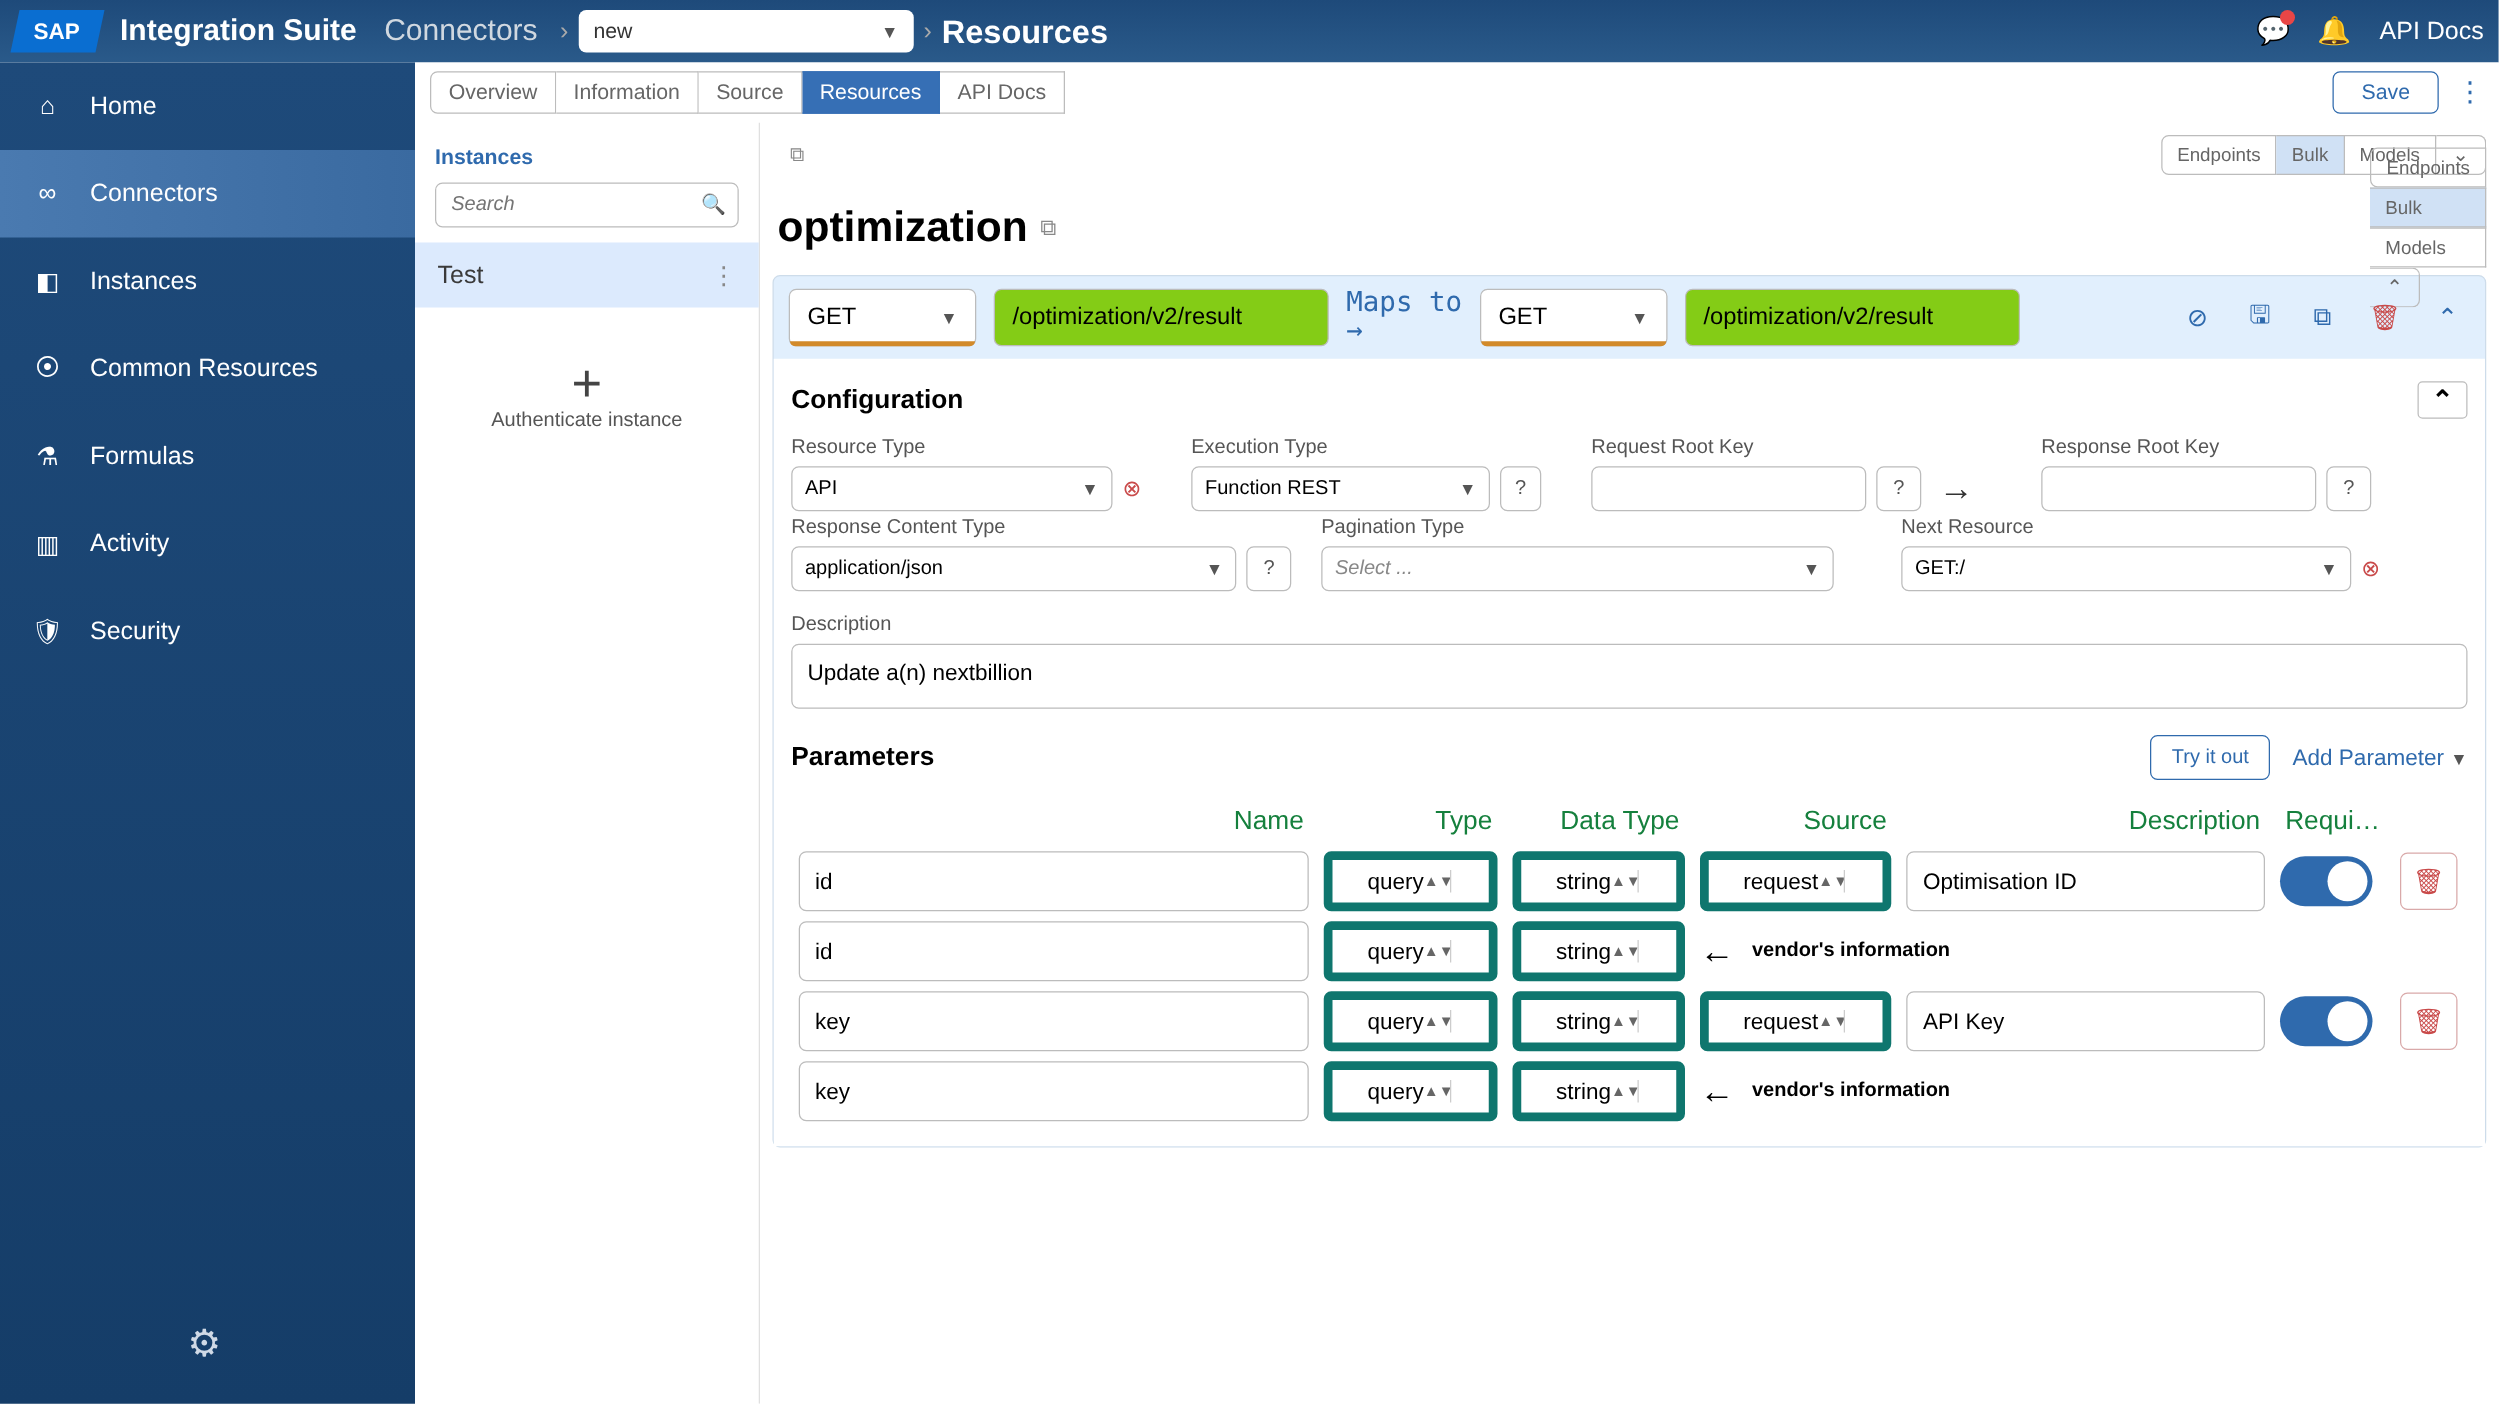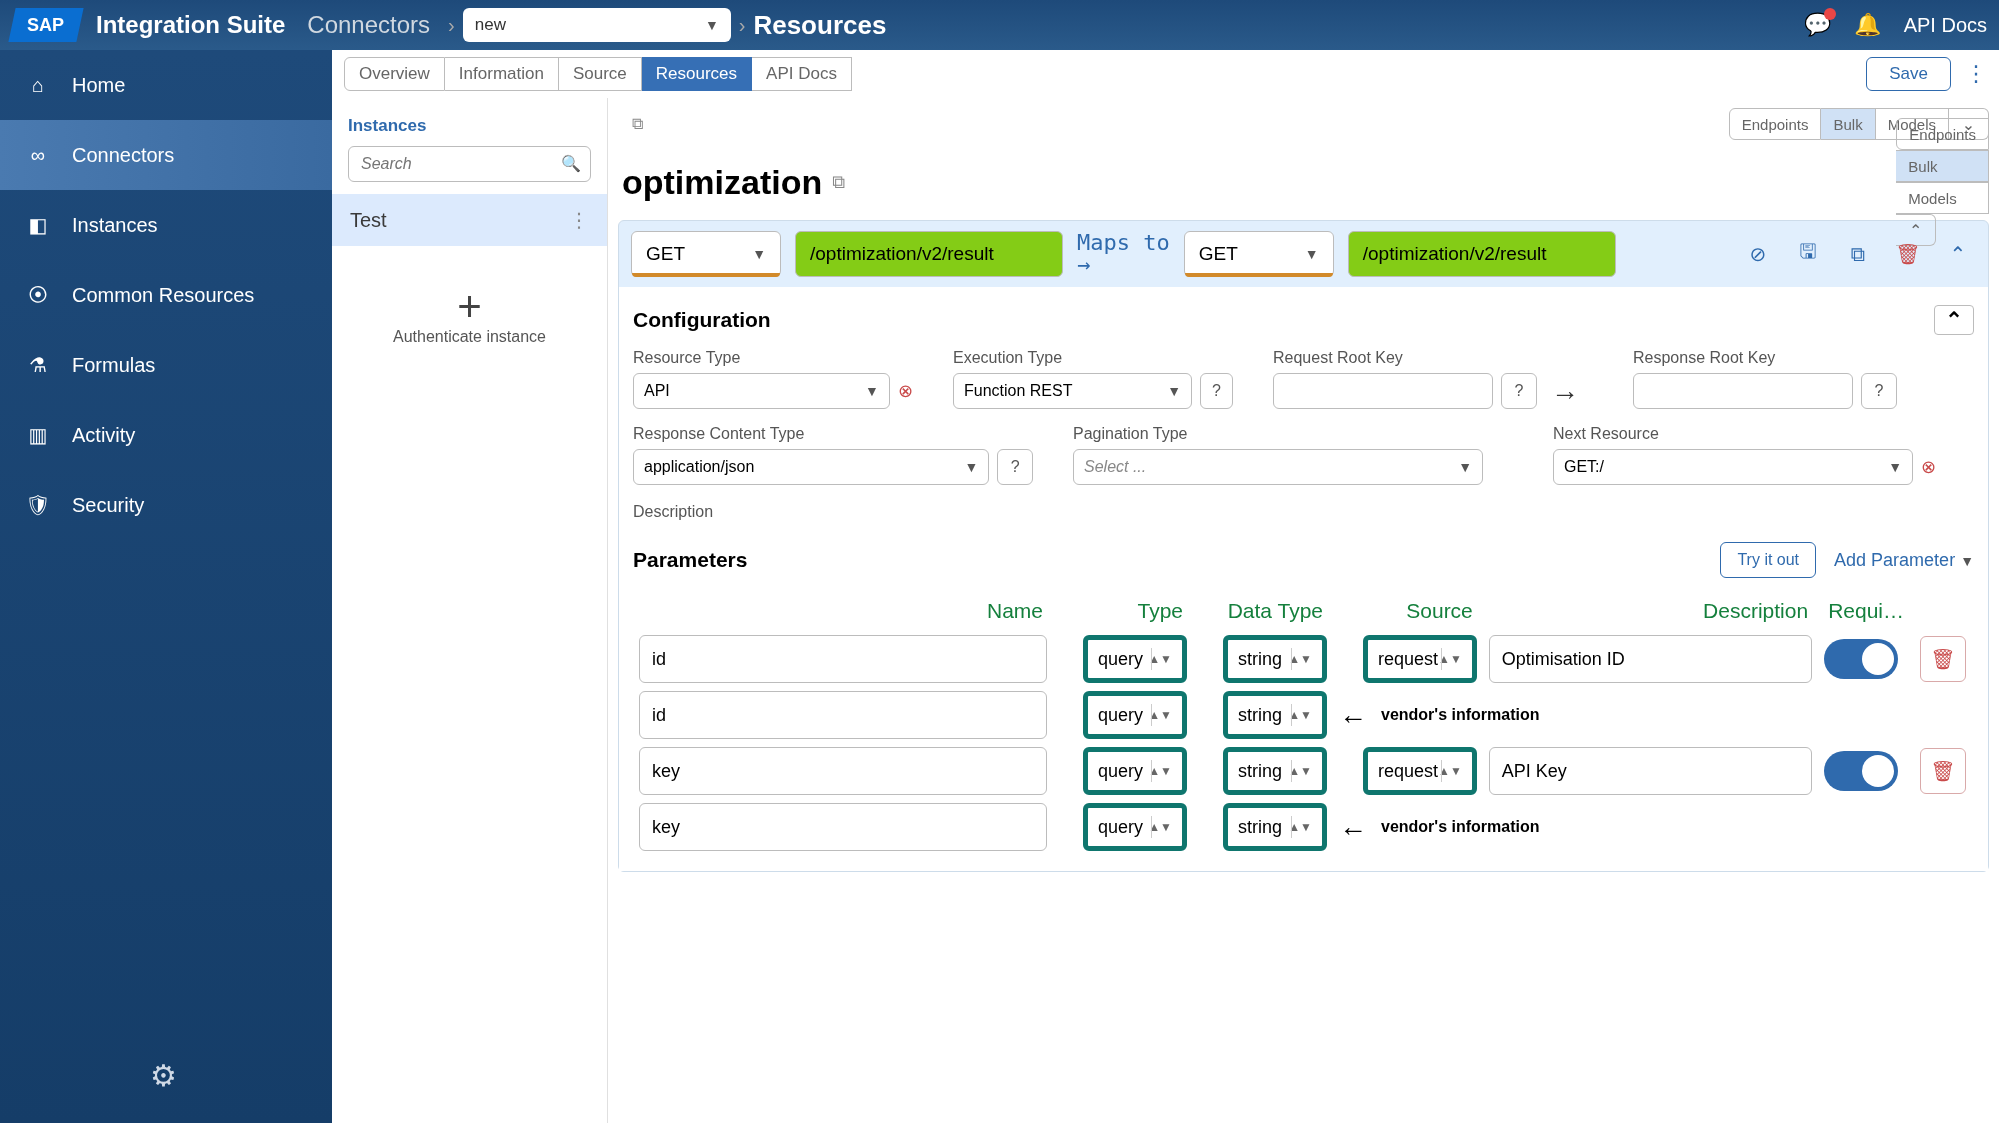--- a/index.html
+++ b/index.html
@@ -82,36 +82,36 @@
     .cfg-sec-head .chev-b { margin-left:auto; width:40px; height:30px; border:1px solid #bcbcbc; border-radius:4px; display:flex; align-items:center; justify-content:center;}
     .cfg-grid { display:grid; grid-template-columns: 280px 280px 320px 320px; gap:10px 40px; align-items:start; padding-top:6px;}
     .cfg-field { display:flex; flex-direction:column; gap:6px;}
     .cfg-label { font-size:16px; color:#555;}
     .cfg-row { display:flex; align-items:center; gap:8px;}
     .cfg-input, .cfg-select { height:36px; border:1px solid #bcbcbc; border-radius:6px; background:#fff; padding:0 10px; font-size:16px; display:flex; align-items:center; justify-content:space-between;} .cfg-select.w260{width:260px;}
     .q { width:36px; height:36px; border:1px solid #bcbcbc; border-radius:6px; display:flex; align-items:center; justify-content:center; color:#555;}
     .x { color:#c94a4a; font-size:18px; cursor:pointer;}
     .arrow-sym { font-size:28px; color:#333; padding:0 6px;}
 
-    .cfg-grid2 { display:grid; grid-template-columns: 400px 440px 440px; gap:10px 40px; margin-top:16px;} .cfg-select.w420{width:410px;} .cfg-select.w360{width:360px;}
+    .cfg-grid2 { display:grid; grid-template-columns: 400px 440px 440px; gap:10px 24px; margin-top:4px;} .cfg-select.w420{width:410px;} .cfg-select.w360{width:360px;}
     .placeholder { color:#888; font-style:italic;}
 
     .desc-label { margin-top:18px; font-size:16px; color:#555;}
     .desc-box { margin-top:6px; width:100%; height:52px; border:1px solid #bcbcbc; border-radius:6px; padding:12px; font-size:18px;}
 
     .params-head { display:flex; align-items:center; margin-top:14px; height:50px;}
     .params-title { font-size:21px; font-weight:600;}
     .try-btn { margin-left:auto; height:36px; padding:0 16px; border:1px solid #2f6aad; border-radius:6px; color:#2f6aad; background:#fff; font-size:16px; cursor:pointer;}
     .addp { margin-left:18px; color:#2f6aad; font-size:18px; cursor:pointer;}
 
     table.params { width:100%; border-collapse:collapse; margin-top:6px;}
     table.params th { text-align:right; font-size:21px; color:#15803d; font-weight:400; padding:8px 10px;}
     table.params td { padding:4px 6px;}
     .cell-input { height:48px; border:1px solid #bcbcbc; border-radius:6px; padding:0 12px; display:flex; align-items:center; font-size:18px; font-family:monospace;}
-    .cell-sel { height:48px; border:5px solid #0f766e; border-radius:6px; padding:0 10px; display:flex; align-items:center; justify-content:space-between; font-size:18px; font-family:monospace; position:relative;margin-left:24px;}
+    .cell-sel { height:48px; border:7px solid #0f766e; border-radius:6px; padding:0 28px; display:flex; align-items:center; justify-content:space-between; font-size:18px; font-family:monospace; position:relative;}
     .cell-sel .dd { display:flex; gap:2px; color:#666; font-size:12px; flex-direction:column; align-items:center;}
     .cell-sel.vert::after{content:'';position:absolute;right:30px;top:8px;bottom:8px;width:1px;background:#ccc;}
     .vendor-row td { padding:2px 6px 12px;}
     .vendor { display:flex; align-items:center; gap:14px; font-size:16px; font-weight:600;}
     .vendor .arr { font-size:28px;}
     .toggle { width:74px; height:40px; border-radius:20px; background:#2f6aad; position:relative;}
     .toggle .knob { position:absolute; right:4px; top:4px; width:32px; height:32px; border-radius:50%; background:#fff;}
     .del { width:46px; height:46px; border:1px solid #d9a9a9; border-radius:6px; display:flex; align-items:center; justify-content:center; color:#c94a4a; font-size:20px;}
 
     .chev { font-size:14px; color:#555;}
@@ -318,20 +318,21 @@
                 <div class="cfg-select w360">
                     <span>GET:/</span>
                     <span class="chev">▼</span>
                   </div>
                 <span class="x">⊗</span>
               </div>
             </div>
           </div>
 
           <div class="desc-label">Description</div>
+          <div class="desc-box"><span>Update a(n) nextbillion</span></div>
 
           <div class="params-head">
             <div class="params-title">Parameters</div>
             <button class="try-btn">Try it out</button>
             <div class="addp"><span>Add Parameter</span> <span class="chev">▼</span></div>
           </div>
 
           <table class="params">
             <thead>
                 <tr>

